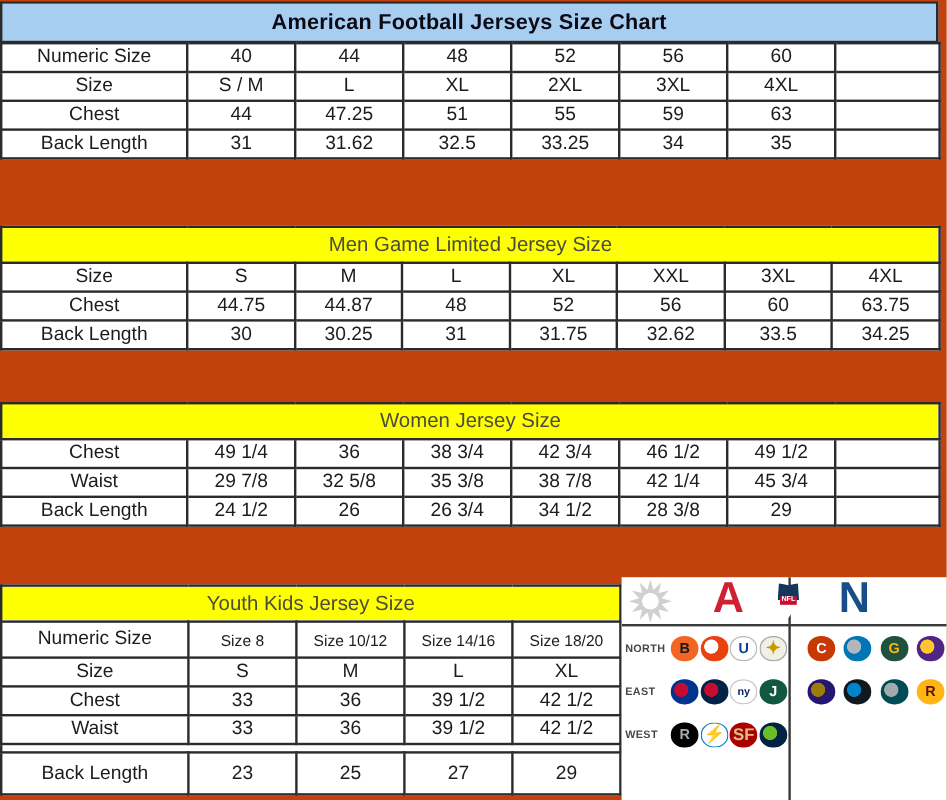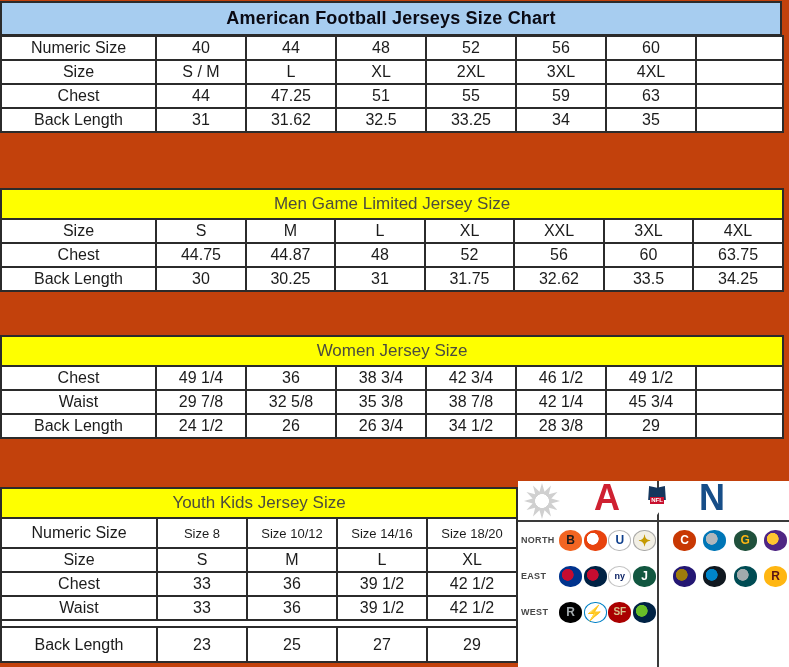--- a/index.html
+++ b/index.html
@@ -342,20 +342,20 @@
             <span class="team-logo" style="background: radial-gradient(circle at 38% 42%, rgb(0, 133, 202) 0px, rgb(0, 133, 202) 30%, rgb(16, 24, 32) 33%);"></span>
             <span class="team-logo" style="background: radial-gradient(circle at 38% 42%, rgb(162, 170, 173) 0px, rgb(162, 170, 173) 30%, rgb(0, 76, 84) 33%);"></span>
             <span class="team-logo" style="background: rgb(255, 182, 18); color: rgb(90, 20, 20);">R</span>
           </span>
       </div>
       <div class="division-row">
         <span class="div-label">WEST</span>
         <span class="team-group afc">
             <span class="team-logo" style="background: rgb(0, 0, 0); color: rgb(165, 172, 175);">R</span>
             <span class="team-logo" style="background: rgb(255, 255, 255); color: rgb(242, 169, 0); font-size: 15px; box-shadow: rgb(0, 128, 198) 0px 0px 0px 1px inset;">⚡</span>
-            <span class="team-logo" style="background: rgb(170, 0, 0); color: rgb(216, 192, 138); font-size: 10px;">SF</span>
+            <span class="team-logo" style="background: rgb(170, 0, 0); color: rgb(216, 192, 138); font-size: 14px;">SF</span>
             <span class="team-logo" style="background: radial-gradient(circle at 38% 42%, rgb(105, 190, 40) 0px, rgb(105, 190, 40) 30%, rgb(0, 34, 68) 33%);"></span>
           </span>
       </div>
     </div>
   </div>
 
 </div>
 
 </body></html>

